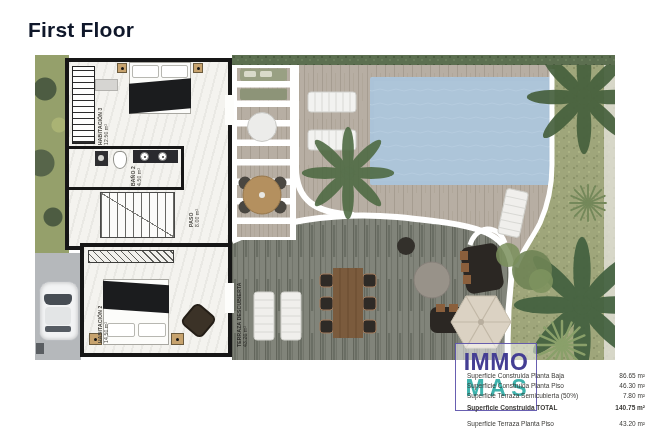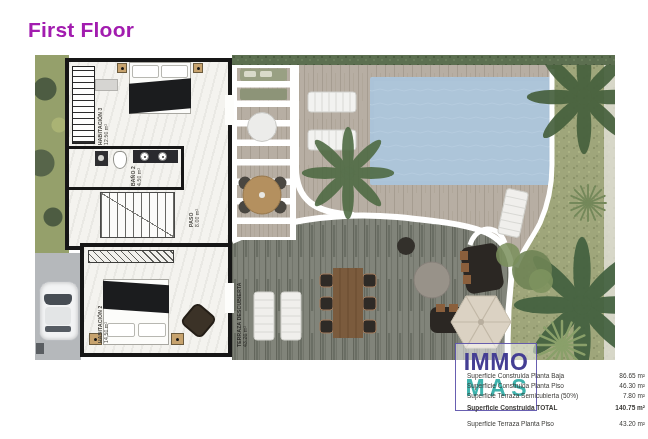--- a/index.html
+++ b/index.html
@@ -1,18 +1,18 @@
 <!DOCTYPE html>
 <html><head>
 <meta charset="utf-8">
 <style>
   html,body{margin:0;padding:0;background:#fff;}
   .canvas{position:relative;width:648px;height:439px;background:#fff;overflow:hidden;
           font-family:"Liberation Sans",sans-serif;}
-  .title{position:absolute;left:28px;top:18px;font-size:21px;font-weight:600;color:#a21caf;letter-spacing:.2px;}
+  .title{position:absolute;left:28px;top:18px;font-size:21px;font-weight:600;color:#0f172a;letter-spacing:.2px;}
   .plan{position:absolute;left:35px;top:55px;width:580px;height:305px;}
   
   .grass{position:absolute;left:0;top:0;width:34px;height:200px;background:#95a06b;
          background-image:radial-gradient(circle at 10px 34px, #4d5c42 0 11px, transparent 12px),
                           radial-gradient(circle at 6px 108px, #57654a 0 13px, transparent 14px),
                           radial-gradient(circle at 18px 162px, #4d5c42 0 9px, transparent 10px),
                           radial-gradient(circle at 24px 70px, #aab374 0 7px, transparent 8px);}
   .driveway{position:absolute;left:0;top:198px;width:46px;height:107px;background:#b5b8bb;}
   .bin{position:absolute;left:1px;top:288px;width:8px;height:11px;background:#5a5e62;}
   .car{position:absolute;left:4px;top:226px;width:38px;height:58px;background:#f2f3f4;border:1px solid #b9bcc0;

